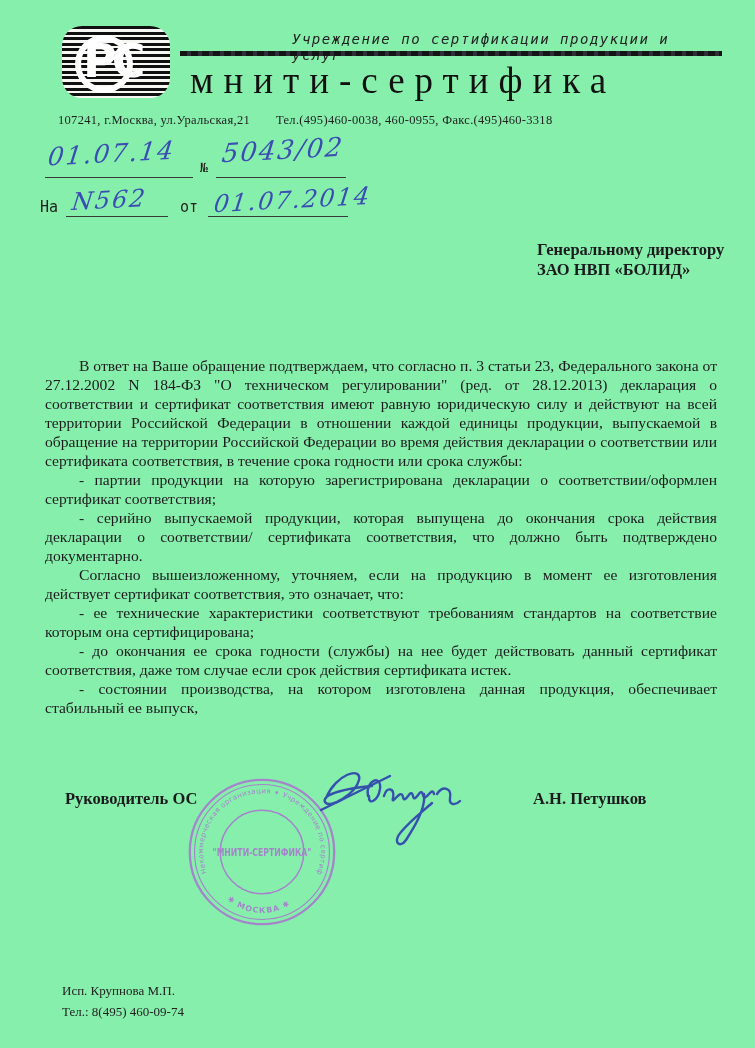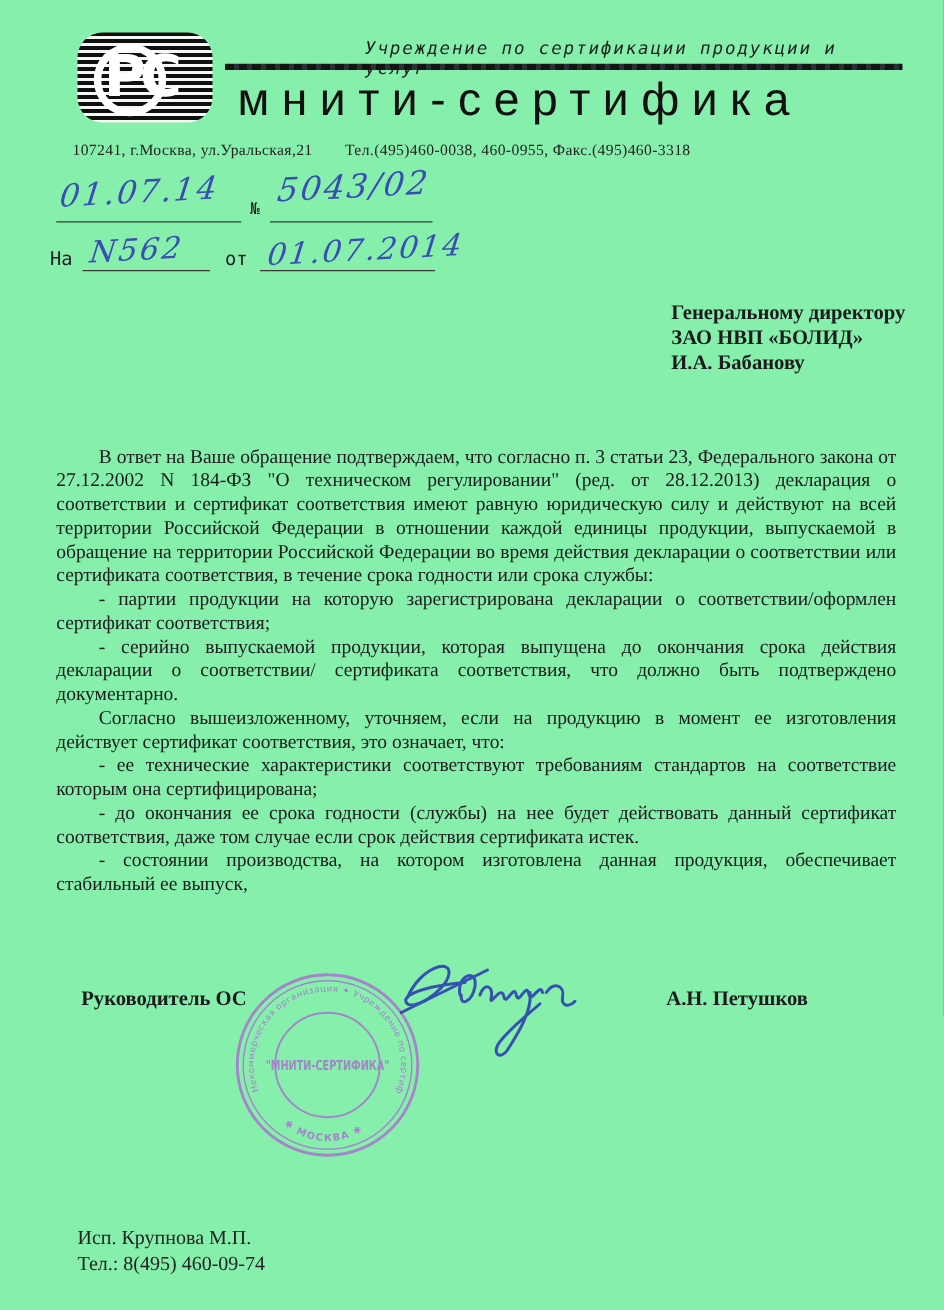--- a/index.html
+++ b/index.html
@@ -31,21 +31,21 @@
     position:absolute;left:292px;top:31px;width:420px;
     font-family:"DejaVu Sans Mono", monospace;font-style:italic;
     font-size:14px;letter-spacing:1.5px;color:#222;
   }
   .rule{
     position:absolute;left:180px;top:51px;width:542px;height:5px;
     background:repeating-linear-gradient(90deg,#141414 0 7px,#2e2e38 7px 11px);
   }
   .main-title{
     position:absolute;left:190px;top:59px;width:545px;
-    font-family:Liberation Sans, sans-serif;
+    font-family:Liberation Serif, serif;
     font-size:37px;letter-spacing:10px;color:#111;white-space:nowrap;
   }
   .addr-line{
     position:absolute;left:58px;top:113px;width:660px;
     font-family:Liberation Serif, serif;font-size:12.5px;
     letter-spacing:.3px;color:#1e1e1e;white-space:nowrap;
   }
   .addr-line .gap{display:inline-block;width:26px;}
   
   .hw{
@@ -72,21 +72,21 @@
   }
   .body-text p{margin:0;text-indent:34px;}
   
   .sig-label{position:absolute;left:65px;top:789px;font-weight:bold;font-size:16.5px;}
   .sig-name{position:absolute;left:533px;top:789px;font-weight:bold;font-size:16.5px;}
   .stamp{position:absolute;left:186px;top:776px;width:152px;height:152px;opacity:.92;}
   .signature{position:absolute;left:318px;top:764px;width:145px;height:92px;}
   
   .footer{
     position:absolute;left:62px;top:980px;
-    font-size:16px;line-height:21px;color:#222;
+    font-size:13px;line-height:21px;color:#222;
   }
 </style>
 </head>
 <body>
 
 <div class="page">
 
   <div class="logo">
     <span class="ring"></span>
     <span class="letters">РС</span>
@@ -107,21 +107,20 @@
   <div class="ref-label" style="left:40px;top:198px;">На</div>
   <div class="hw" style="left:72px;top:186px;font-size:24px;">N562</div>
   <div class="uline" style="left:66px;top:216px;width:102px;"></div>
   <div class="ref-label" style="left:180px;top:198px;">от</div>
   <div class="hw" style="left:214px;top:186px;font-size:24px;">01.07.2014</div>
   <div class="uline" style="left:208px;top:216px;width:140px;"></div>
 
   <div class="recipient">
     <div>Генеральному директору</div>
     <div>ЗАО НВП «БОЛИД»</div>
-    <div>И.А. Бабанову</div>
   </div>
 
   <div class="body-text">
     <p>В ответ на Ваше обращение подтверждаем, что согласно п. 3 статьи 23, Федерального закона от 27.12.2002 N 184-ФЗ "О техническом регулировании" (ред. от 28.12.2013) декларация о соответствии и сертификат соответствия имеют равную юридическую силу и действуют на всей территории Российской Федерации в отношении каждой единицы продукции, выпускаемой в обращение на территории Российской Федерации во время действия декларации о соответствии или сертификата соответствия, в течение срока годности или срока службы:</p>
     <p>- партии продукции на которую зарегистрирована декларации о соответствии/оформлен сертификат соответствия;</p>
     <p>- серийно выпускаемой продукции, которая выпущена до окончания срока действия декларации о соответствии/ сертификата соответствия, что должно быть подтверждено документарно.</p>
     <p>Согласно вышеизложенному, уточняем, если на продукцию в момент ее изготовления действует сертификат соответствия, это означает, что:</p>
     <p>- ее технические характеристики соответствуют требованиям стандартов на соответствие которым она сертифицирована;</p>
     <p>- до окончания ее срока годности (службы) на нее будет действовать данный сертификат соответствия, даже том случае если срок действия сертификата истек.</p>
     <p>- состоянии производства, на котором изготовлена данная продукция, обеспечивает стабильный ее выпуск,</p>

